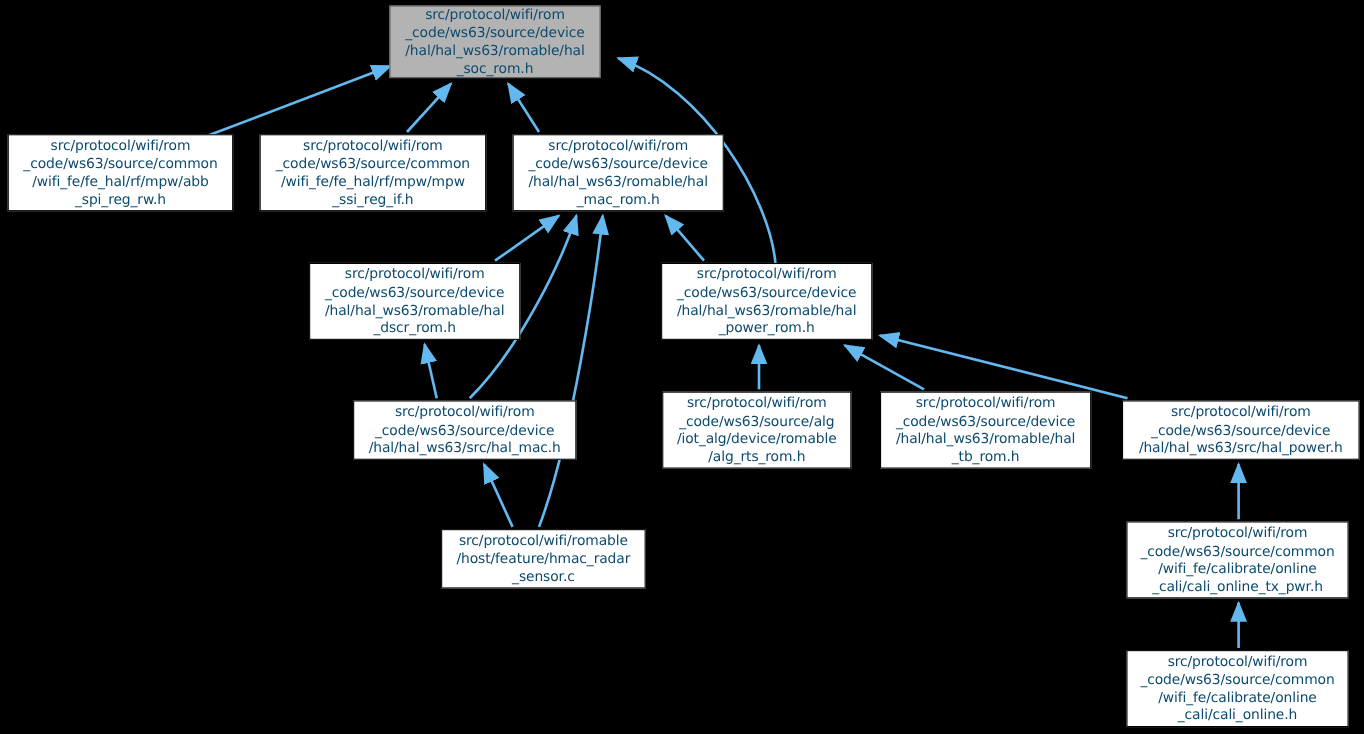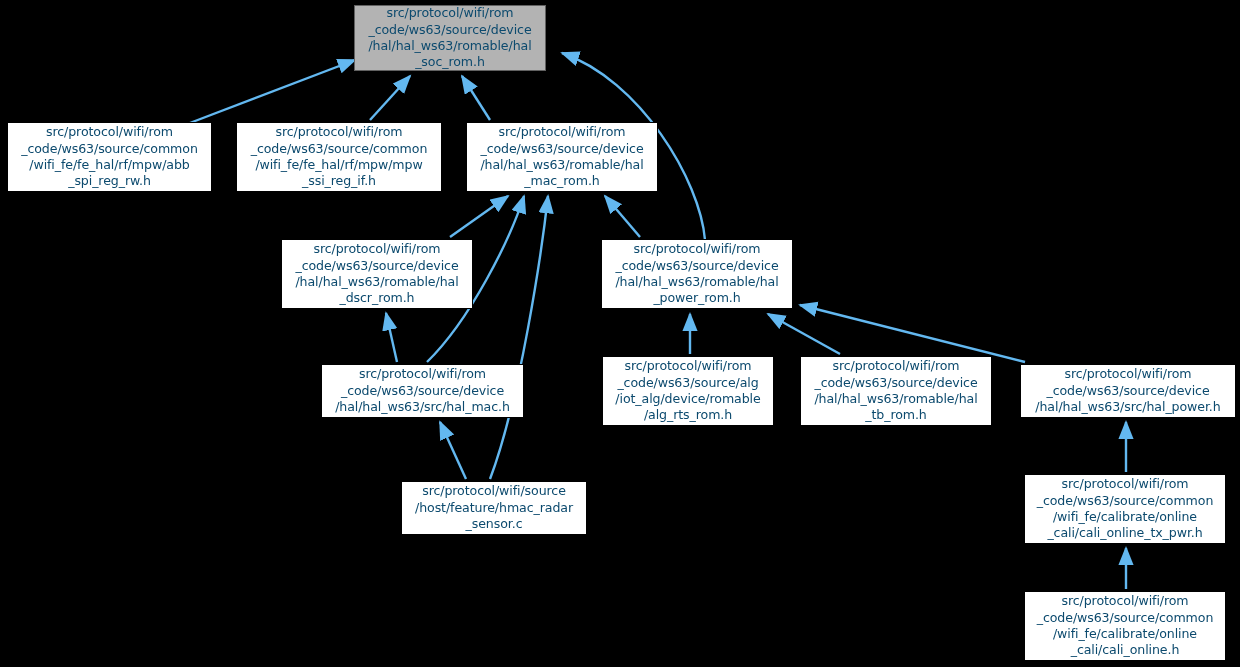--- a/index.html
+++ b/index.html
@@ -109,21 +109,21 @@
 _code/ws63/source/alg
 /iot_alg/device/romable
 /alg_rts_rom.h</span></div>
       <div class="node" style="left: 800px; top: 356px; width: 192px; height: 70px;"><span class="node-label">src/protocol/wifi/rom
 _code/ws63/source/device
 /hal/hal_ws63/romable/hal
 _tb_rom.h</span></div>
       <div class="node" style="left: 1020px; top: 364px; width: 216px; height: 54px;"><span class="node-label">src/protocol/wifi/rom
 _code/ws63/source/device
 /hal/hal_ws63/src/hal_power.h</span></div>
-      <div class="node" style="left: 401px; top: 481px; width: 186px; height: 54px;"><span class="node-label">src/protocol/wifi/source
+      <div class="node" style="left: 401px; top: 481px; width: 186px; height: 54px;"><span class="node-label">src/protocol/wifi/romable
 /host/feature/hmac_radar
 _sensor.c</span></div>
       <div class="node" style="left: 1024px; top: 474px; width: 202px; height: 70px;"><span class="node-label">src/protocol/wifi/rom
 _code/ws63/source/common
 /wifi_fe/calibrate/online
 _cali/cali_online_tx_pwr.h</span></div>
       <div class="node" style="left: 1024px; top: 591px; width: 202px; height: 70px;"><span class="node-label">src/protocol/wifi/rom
 _code/ws63/source/common
 /wifi_fe/calibrate/online
 _cali/cali_online.h</span></div>

